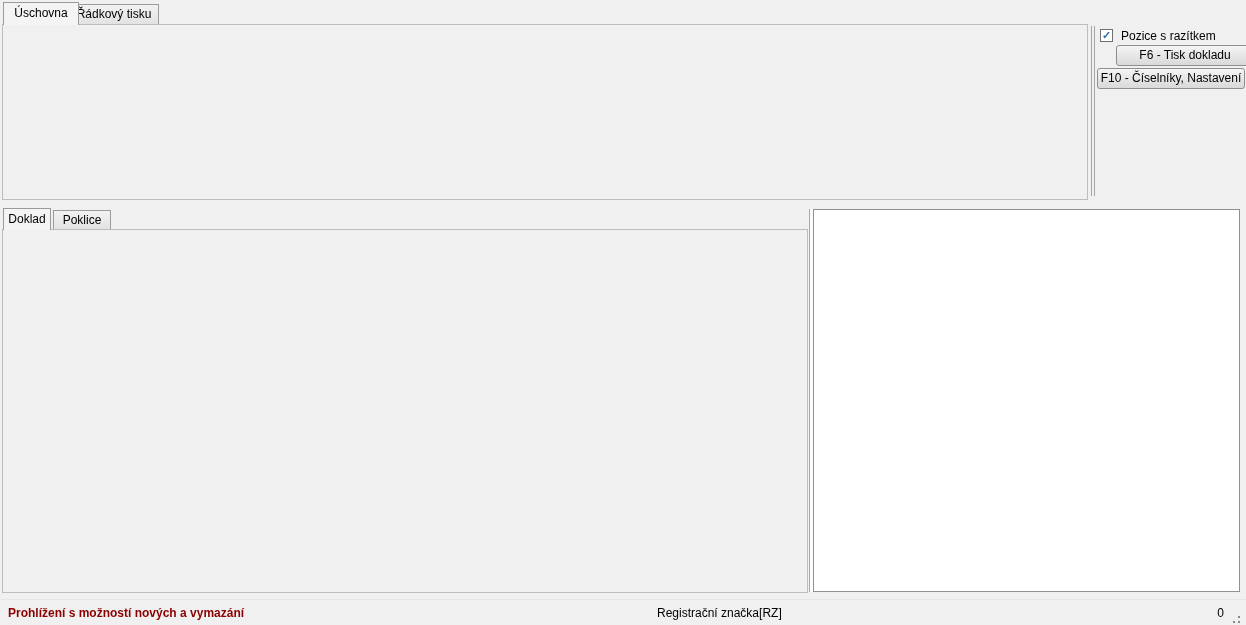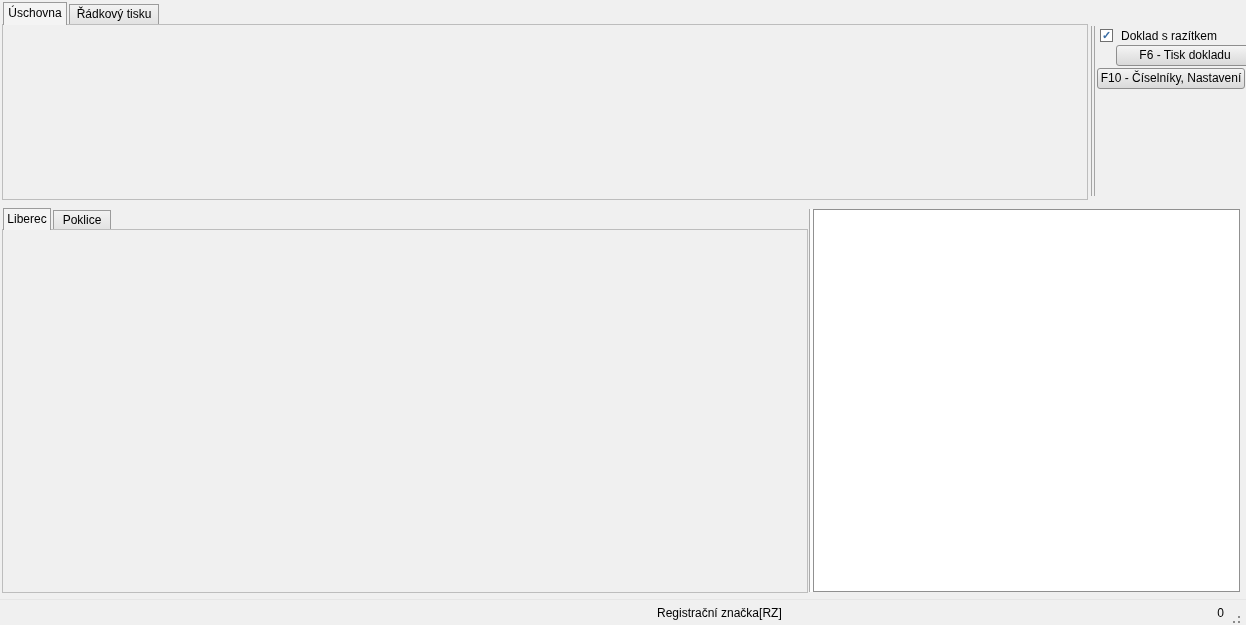--- a/index.html
+++ b/index.html
@@ -58,21 +58,21 @@
   
   .statusbar { position:absolute; left:0; top:599px; width:1246px; height:26px; background:#f0f0f0; border-top:1px solid #e6e6e6; }
   .maroon { color:#8b0000; font-weight:bold; }
   .grip { position:absolute; right:6px; bottom:7px; width:2px; height:2px; background:#8a8a8a; box-shadow:0 5px 0 #8a8a8a, -5px 5px 0 #8a8a8a; }
 
   .white-panel { position:absolute; left:813px; top:209px; width:427px; height:383px; background:#fff; border:1px solid #909090; box-shadow:-3px 0 0 #fcfcfc, -4px 0 0 #ababab; }
 </style>
 </head>
 <body>
 
-<div class="tab active" style="left:3px;top:2px;width:64px;height:23px;">Úschovna</div>
+<div class="tab active" style="left:3px;top:2px;width:76px;height:23px;">Úschovna</div>
 <div class="tab" style="left:69px;top:4px;width:90px;height:20px;">Řádkový tisku</div>
 <div class="tabpage" style="left:2px;top:24px;width:1086px;height:176px;"></div>
 
 <div class="grid-box">
   <div class="g-head">
     <div class="gh c0">RZ/SPZ</div>
     <div class="gh c1">Pozice=Doklad</div>
     <div class="gh c2">Firma</div>
     <div class="gh c3">lPocet</div>
     <div class="gh c4">lZn1</div>
@@ -130,25 +130,25 @@
     <div class="gc c11">5.10.2014</div>
     <div class="gc c12"></div>
   </div>
   <div class="grid-hint">Pro zápis nového záznamu stiskněte Insert nebo klikněte na žluté +</div>
 </div>
 
 <div class="vline" style="left:1091px;top:26px;height:170px;"></div>
 <div class="vline" style="left:1094px;top:26px;height:170px;"></div>
 
 <div class="checkbox" style="left:1100px;top:29px;"><span>✓</span></div>
-<div class="lbl" style="left:1121px;top:29px;">Doklad s razítkem</div>
+<div class="lbl" style="left:1121px;top:29px;">Pozice s razítkem</div>
 <div class="btn" style="left:1116px;top:45px;width:138px;height:21px;">F6 - Tisk dokladu</div>
 <div class="btn" style="left:1097px;top:68px;width:148px;height:21px;">F10 - Číselníky, Nastavení</div>
 
-<div class="tab active" style="left:3px;top:208px;width:48px;height:22px;">Liberec</div>
+<div class="tab active" style="left:3px;top:208px;width:48px;height:22px;">Doklad</div>
 <div class="tab" style="left:53px;top:210px;width:58px;height:20px;">Poklice</div>
 <div class="tabpage" style="left:2px;top:229px;width:806px;height:364px;"></div>
 
 <div class="white-panel"></div>
 
 <div class="groupbox" style="left:8px;top:237px;width:794px;height:79px;">
   <div class="gb-title">Zákazník</div>
 </div>
 <div class="lbl b" style="left:18px;top:252px;">RZ</div>
 <div class="tb" style="left:47px;top:249px;width:91px;">2L8 3589</div>
@@ -465,16 +465,17 @@
           <div class="tb cell-tb"></div>
         </div>
       <div class="sgc w-vydano">
           <div class="tb cell-tb"></div>
         </div>
     </div>
   </div>
 </div>
 
 <div class="statusbar">
+  <div class="lbl maroon" style="left:8px;top:6px;">Prohlížení s možností nových a vymazání</div>
   <div class="lbl" style="left:657px;top:6px;">Registrační značka[RZ]</div>
   <div class="lbl" style="right:22px;top:6px;">0</div>
   <div class="grip"></div>
 </div>
 
 </body></html>

